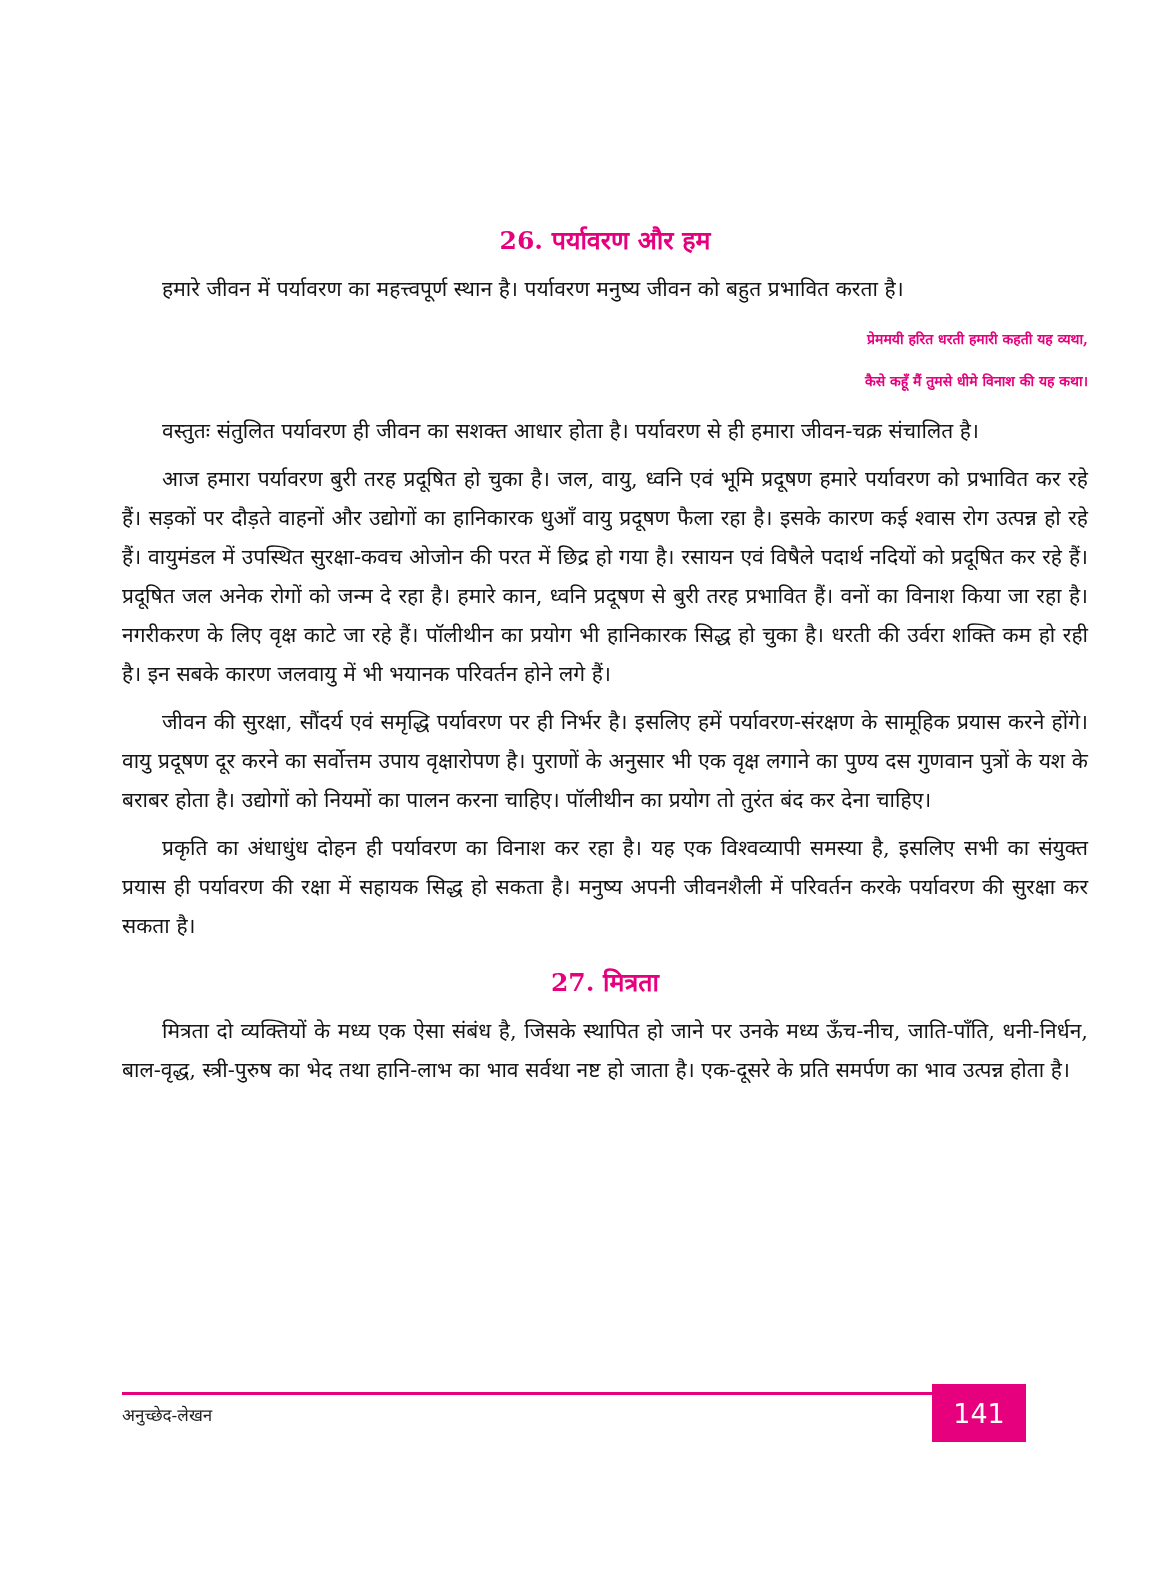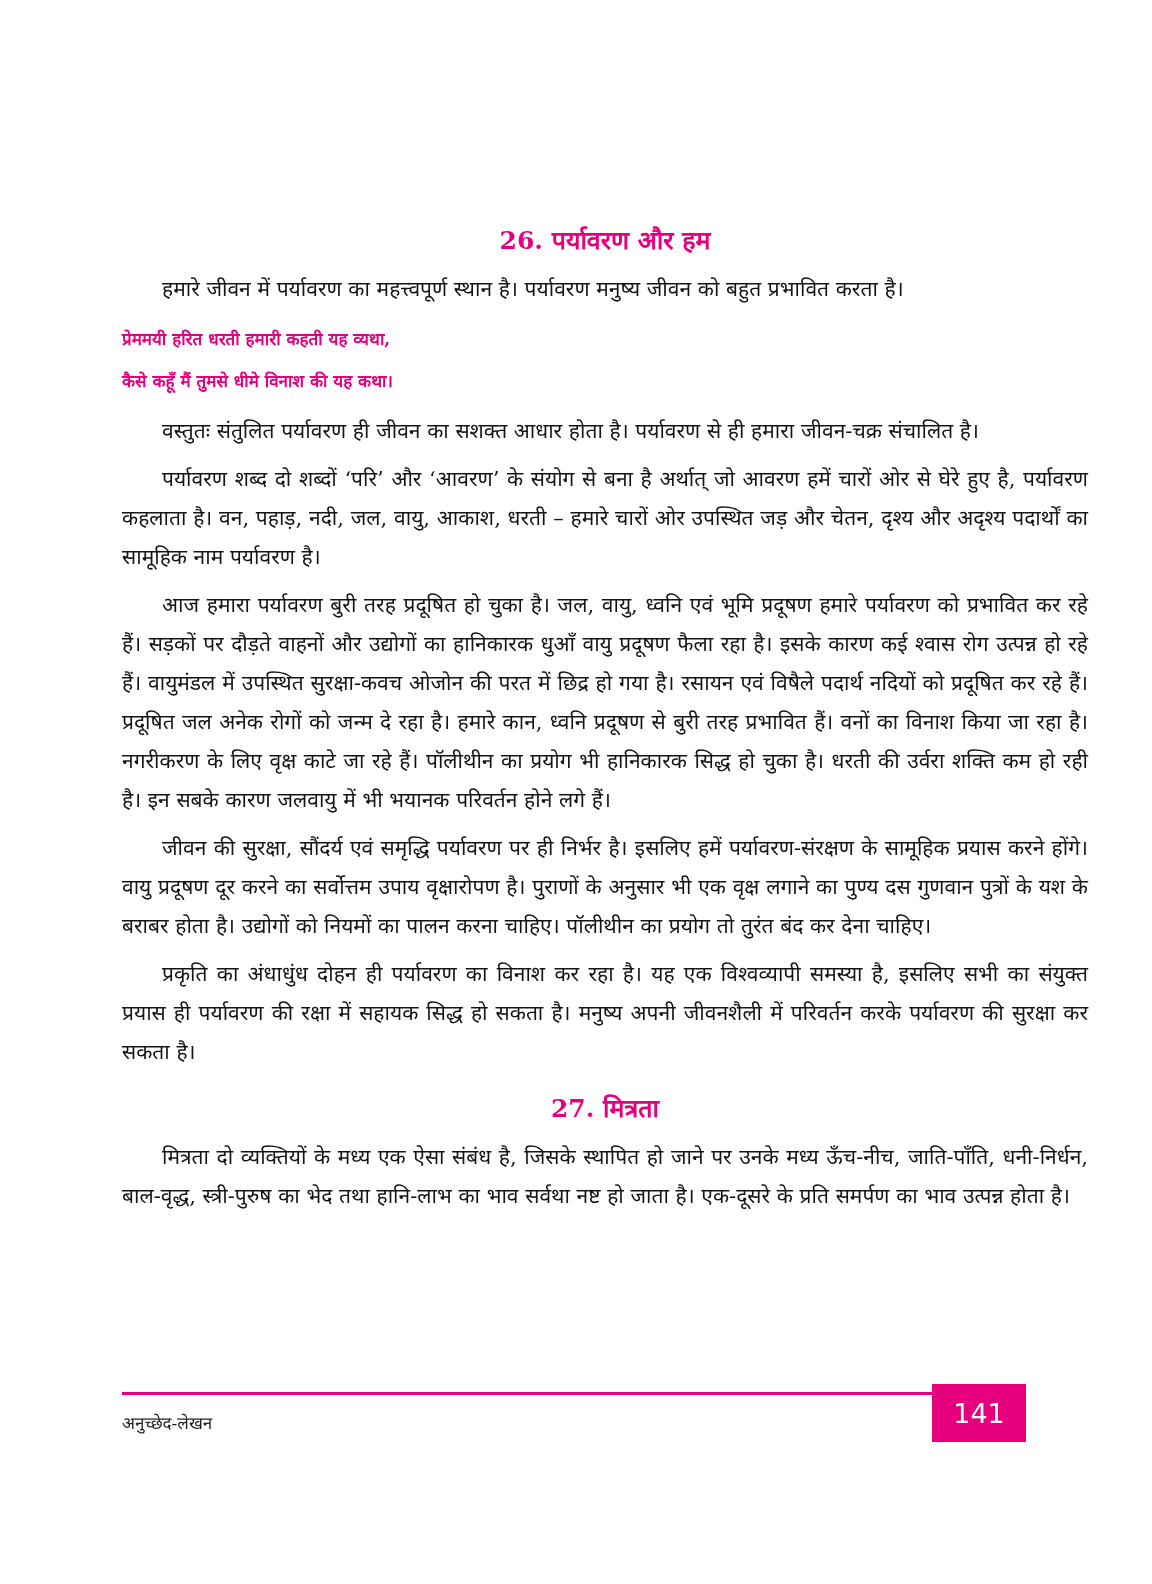--- a/index.html
+++ b/index.html
@@ -33,44 +33,44 @@
     text-align: justify;
     text-indent: 40px;
     margin: 0 0 9px 0;
   }
   .verse {
     margin: 2px 0 10px 0;
   }
   .verse-line {
     color: var(--accent);
     font-weight: bold;
-    font-size: 17px;
+    font-size: 14px;
     line-height: 42px;
-    text-align: left;
+    text-align: right;
     margin: 0;
   }
   .footer {
     position: absolute;
     left: 122px;
     right: 126px;
     top: 1384px;
     display: flex;
     align-items: flex-start;
   }
   .footer-left {
     flex: 1;
     padding-top: 8px;
   }
   .footer-rule {
     height: 3px;
     background: var(--accent);
   }
   .footer-label {
     font-size: 17px;
-    margin-top: 16px;
+    margin-top: 8px;
     color: #1e1e1e;
   }
   .page-badge {
     width: 94px;
     height: 58px;
     background: var(--accent);
     color: #ffffff;
     display: flex;
     align-items: center;
     justify-content: center;
@@ -87,21 +87,20 @@
 
   <p class="para">हमारे जीवन में पर्यावरण का महत्त्वपूर्ण स्थान है। पर्यावरण मनुष्य जीवन को बहुत प्रभावित करता है।</p>
 
   <div class="verse">
     <p class="verse-line">प्रेममयी हरित धरती हमारी कहती यह व्यथा,</p>
     <p class="verse-line">कैसे कहूँ मैं तुमसे धीमे विनाश की यह कथा।</p>
   </div>
 
   <p class="para">वस्तुतः संतुलित पर्यावरण ही जीवन का सशक्त आधार होता है। पर्यावरण से ही हमारा जीवन-चक्र संचालित है।</p>
 
-  <p class="para">पर्यावरण शब्द दो शब्दों ‘परि’ और ‘आवरण’ के संयोग से बना है अर्थात् जो आवरण हमें चारों ओर से घेरे हुए है, पर्यावरण कहलाता है। वन, पहाड़, नदी, जल, वायु, आकाश, धरती – हमारे चारों ओर उपस्थित जड़ और चेतन, दृश्य और अदृश्य पदार्थों का सामूहिक नाम पर्यावरण है।</p>
 
   <p class="para">आज हमारा पर्यावरण बुरी तरह प्रदूषित हो चुका है। जल, वायु, ध्वनि एवं भूमि प्रदूषण हमारे पर्यावरण को प्रभावित कर रहे हैं। सड़कों पर दौड़ते वाहनों और उद्योगों का हानिकारक धुआँ वायु प्रदूषण फैला रहा है। इसके कारण कई श्वास रोग उत्पन्न हो रहे हैं। वायुमंडल में उपस्थित सुरक्षा-कवच ओजोन की परत में छिद्र हो गया है। रसायन एवं विषैले पदार्थ नदियों को प्रदूषित कर रहे हैं। प्रदूषित जल अनेक रोगों को जन्म दे रहा है। हमारे कान, ध्वनि प्रदूषण से बुरी तरह प्रभावित हैं। वनों का विनाश किया जा रहा है। नगरीकरण के लिए वृक्ष काटे जा रहे हैं। पॉलीथीन का प्रयोग भी हानिकारक सिद्ध हो चुका है। धरती की उर्वरा शक्ति कम हो रही है। इन सबके कारण जलवायु में भी भयानक परिवर्तन होने लगे हैं।</p>
 
   <p class="para">जीवन की सुरक्षा, सौंदर्य एवं समृद्धि पर्यावरण पर ही निर्भर है। इसलिए हमें पर्यावरण-संरक्षण के सामूहिक प्रयास करने होंगे। वायु प्रदूषण दूर करने का सर्वोत्तम उपाय वृक्षारोपण है। पुराणों के अनुसार भी एक वृक्ष लगाने का पुण्य दस गुणवान पुत्रों के यश के बराबर होता है। उद्योगों को नियमों का पालन करना चाहिए। पॉलीथीन का प्रयोग तो तुरंत बंद कर देना चाहिए।</p>
 
   <p class="para">प्रकृति का अंधाधुंध दोहन ही पर्यावरण का विनाश कर रहा है। यह एक विश्वव्यापी समस्या है, इसलिए सभी का संयुक्त प्रयास ही पर्यावरण की रक्षा में सहायक सिद्ध हो सकता है। मनुष्य अपनी जीवनशैली में परिवर्तन करके पर्यावरण की सुरक्षा कर सकता है।</p>
 
 
   <h2 class="section-heading second">27. मित्रता</h2>
 

